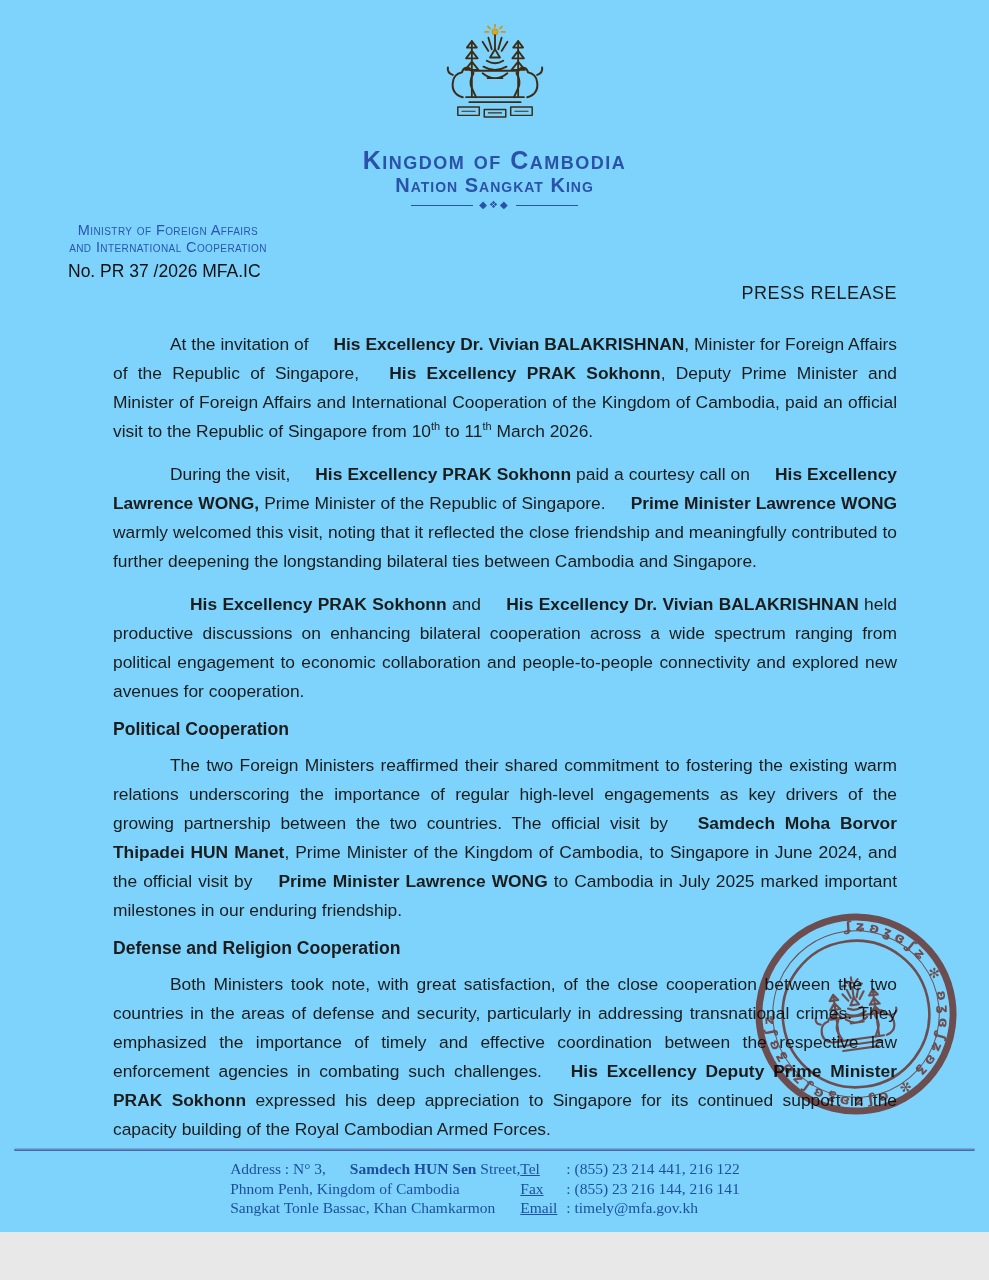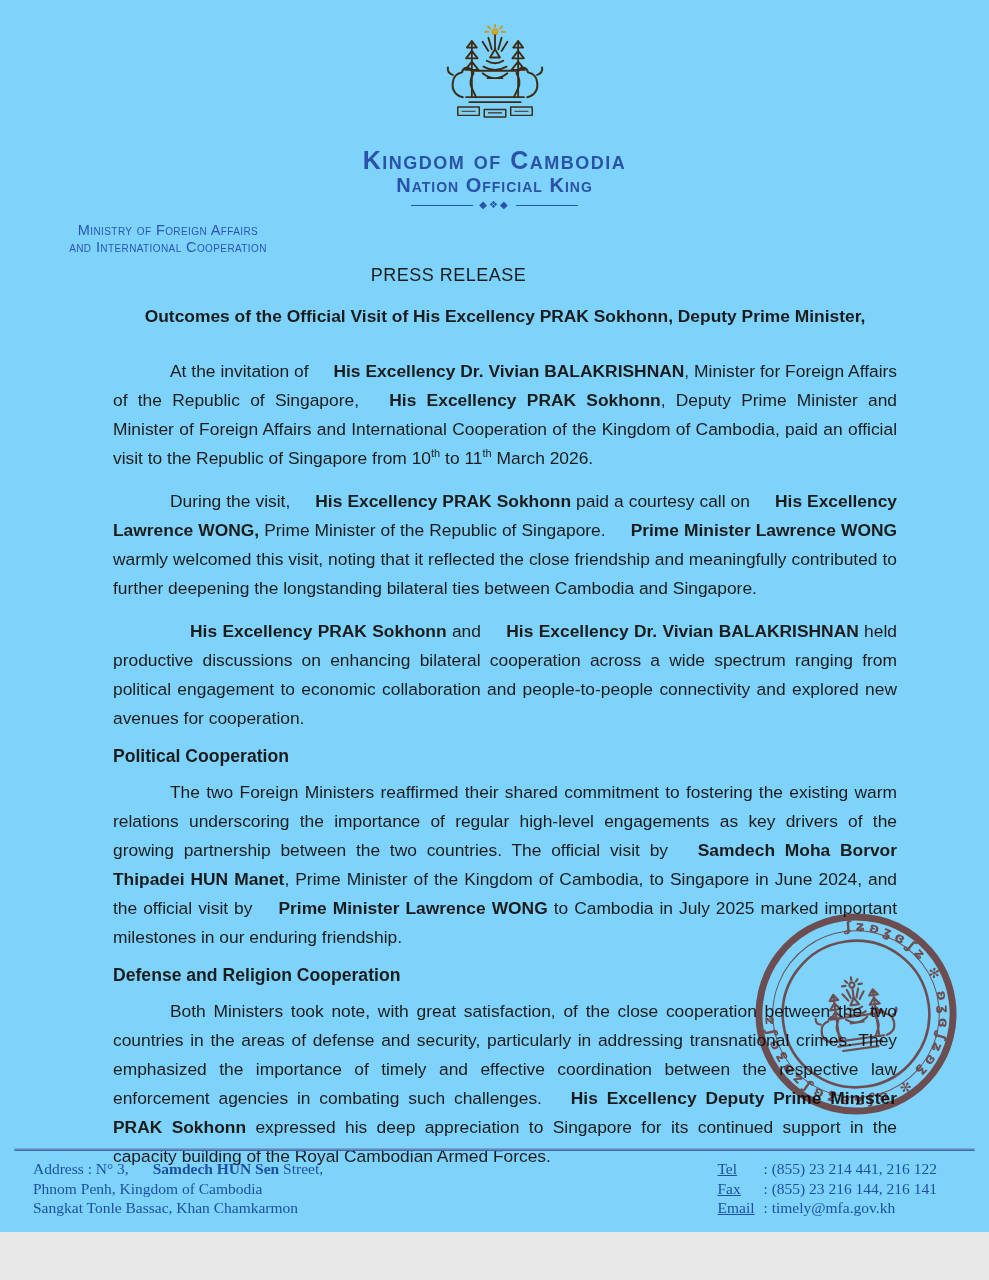--- a/index.html
+++ b/index.html
@@ -23,21 +23,21 @@
     color:#2a52a8;height:14px;margin-top:1px;
   }
   .ornament .bar{width:62px;height:0;border-top:1.6px solid #2a52a8;}
   .ornament .glyphs{font-size:10px;letter-spacing:2px;line-height:10px;}
   .ministry{
     margin:10px 0 0 22px;width:292px;text-align:center;
     font-variant:small-caps;font-weight:normal;font-size:14.5px;line-height:17px;
     color:#2a55b2;letter-spacing:.4px;
   }
   .doc-number{margin:4px 0 0 68px;font-size:17.5px;line-height:22px;color:#111;}
-  .press-label{margin:8px 92px 0 0;text-align:center;font-size:18px;line-height:22px;letter-spacing:.5px;}
+  .press-label{margin:0 92px 0 0;text-align:right;font-size:18px;line-height:22px;letter-spacing:.5px;}
   
   .content{margin:0 92px 0 113px;}
   .doc-title{margin-top:16px;text-align:center;font-weight:bold;font-size:17.4px;line-height:29px;}
   p.para{margin:14px 0 0 0;font-size:17.4px;line-height:29px;text-align:justify;text-indent:57px;}
   p.para.first{margin-top:26px;}
   p.para.afterhead{margin-top:10px;}
   .sect{margin:11px 0 0 0;font-size:17.6px;line-height:24px;font-weight:bold;}
   .b{font-weight:bold;padding-left:20px;}
   sup{font-size:11px;line-height:0;vertical-align:super;}
   
@@ -45,21 +45,21 @@
     position:absolute;left:752px;top:910px;width:208px;height:208px;
     opacity:.82;mix-blend-mode:multiply;transform:rotate(-8deg);pointer-events:none;
   }
   
   .footer{position:absolute;left:0;right:0;bottom:0;height:84px;}
   .footer-line{
     margin:0 14px;height:3px;
     background:linear-gradient(#8fb2d9,#2d5fa8);border-radius:2px;
   }
   .footer-cols{
-    display:flex;justify-content:space-between;align-items:flex-start;
+    display:flex;justify-content:center;align-items:flex-start;
     margin:8px 52px 0 33px;
     font-family:"Liberation Serif","DejaVu Serif",serif;color:#1d4f9e;font-size:15.5px;line-height:19.5px;
   }
   .footer-right .row{display:flex;}
   .footer-right .lbl{width:46px;text-decoration:underline;}
 </style>
 </head>
 <body>
 
 <div class="page">
@@ -86,38 +86,38 @@
         <path d="M40,88 H110 M44,94 H106"></path>
         <g stroke-width="1.8">
           <path d="M30,100 h26 v10 h-26 z M62,103 h26 v9 h-26 z M94,100 h26 v10 h-26 z"></path>
           <path d="M35,105 h16 M67,107 h16 M99,105 h16" stroke-width="1.3"></path>
         </g>
       </g>
     </svg>
   </div>
 
   <div class="kingdom-title">Kingdom of Cambodia</div>
-  <div class="kingdom-motto">Nation Official King</div>
+  <div class="kingdom-motto">Nation Sangkat King</div>
   <div class="ornament">
     <span class="bar"></span>
     <span class="glyphs">◆❖◆</span>
     <span class="bar"></span>
   </div>
 
   <div class="ministry">
     <div>Ministry of Foreign Affairs</div>
     <div>and International Cooperation</div>
   </div>
 
+  <div class="doc-number">No. PR 37 /2026 MFA.IC</div>
 
   <div class="press-label">PRESS RELEASE</div>
 
   <div class="content">
     <div class="doc-title">
-      <div>Outcomes of the Official Visit of His Excellency PRAK Sokhonn, Deputy Prime Minister,</div>
     </div>
 
     <p class="para first"><span>At the invitation of </span><span class="b">His Excellency Dr. Vivian BALAKRISHNAN</span><span>, Minister for Foreign Affairs of the Republic of Singapore, </span><span class="b">His Excellency PRAK Sokhonn</span><span>, Deputy Prime Minister and Minister of Foreign Affairs and International Cooperation of the Kingdom of Cambodia, paid an official visit to the Republic of Singapore from 10</span><sup>th</sup><span> to 11</span><sup>th</sup><span> March 2026.</span></p>
     <p class="para"><span>During the visit, </span><span class="b">His Excellency PRAK Sokhonn</span><span> paid a courtesy call on </span><span class="b">His Excellency Lawrence WONG,</span><span> Prime Minister of the Republic of Singapore. </span><span class="b">Prime Minister Lawrence WONG</span><span> warmly welcomed this visit, noting that it reflected the close friendship and meaningfully contributed to further deepening the longstanding bilateral ties between Cambodia and Singapore.</span></p>
     <p class="para"><span class="b">His Excellency PRAK Sokhonn</span><span> and </span><span class="b">His Excellency Dr. Vivian BALAKRISHNAN</span><span> held productive discussions on enhancing bilateral cooperation across a wide spectrum ranging from political engagement to economic collaboration and people-to-people connectivity and explored new avenues for cooperation.</span></p>
 
     <div class="sect">Political Cooperation</div>
     <p class="para afterhead"><span>The two Foreign Ministers reaffirmed their shared commitment to fostering the existing warm relations underscoring the importance of regular high-level engagements as key drivers of the growing partnership between the two countries. The official visit by </span><span class="b">Samdech Moha Borvor Thipadei HUN Manet</span><span>, Prime Minister of the Kingdom of Cambodia, to Singapore in June 2024, and the official visit by </span><span class="b">Prime Minister Lawrence WONG</span><span> to Cambodia in July 2025 marked important milestones in our enduring friendship.</span></p>
 
     <div class="sect">Defense and Religion Cooperation</div>

